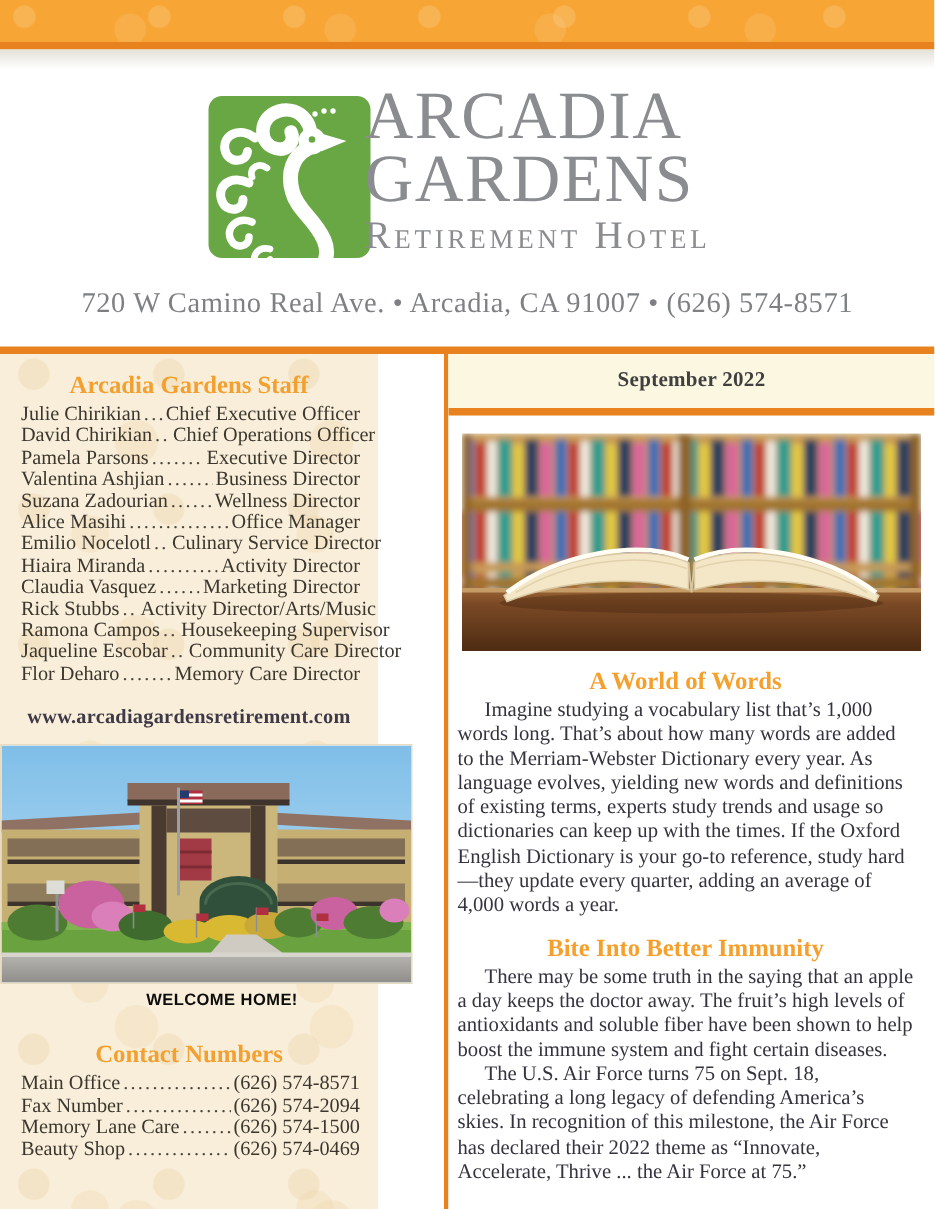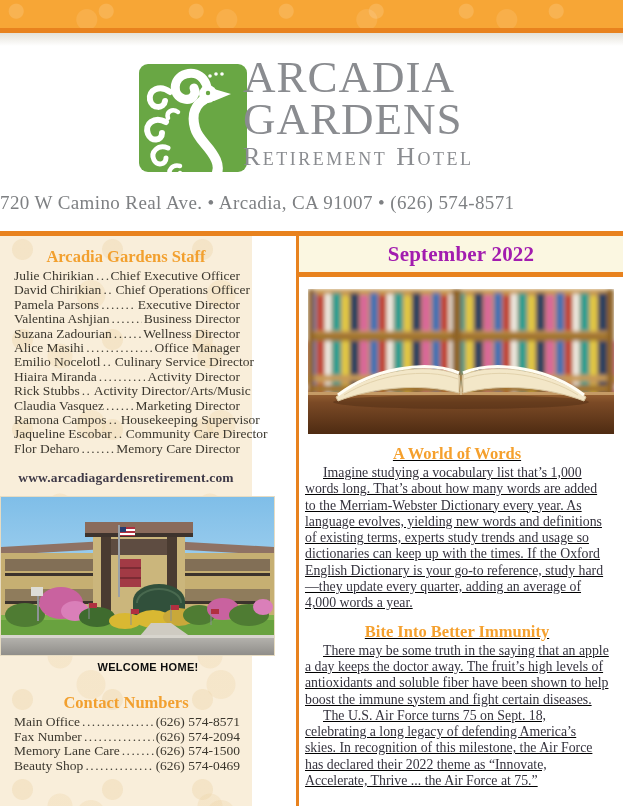--- a/index.html
+++ b/index.html
@@ -16,21 +16,21 @@
     background-size:90px 28px,140px 28px;
   }
   .toprule{position:absolute;left:0;top:28px;width:623px;height:5px;background:#E8821E;}
   .topshade{position:absolute;left:0;top:33px;width:623px;height:13px;
     background:linear-gradient(#E4E1D8,#ffffff);}
   
   .logo{position:absolute;left:136px;top:46px;}
   .brand{position:absolute;left:243px;top:56px;width:250px;color:#8A8C90;}
   .brand-line{font-size:45px;line-height:42px;letter-spacing:1px;font-weight:400;}
   .brand-sub{font-size:26px;line-height:30px;letter-spacing:2.5px;font-variant:small-caps;margin-top:2px;}
-  .address{position:absolute;left:0;top:192px;width:623px;
+  .address{position:absolute;left:0;top:192px;width:623px;text-align:center;
     font-size:19px;color:#7E8083;letter-spacing:.4px;}
   
   .colrule{position:absolute;left:0;top:231px;width:623px;height:5px;background:#E8821E;}
   .left-col{
     position:absolute;left:0;top:236px;width:252px;height:570px;
     background-color:#F9EEDA;
     background-image:radial-gradient(circle at 25% 15%, rgba(235,209,163,.35) 0 10px, transparent 11px),
                      radial-gradient(circle at 70% 45%, rgba(235,209,163,.28) 0 14px, transparent 15px),
                      radial-gradient(circle at 40% 80%, rgba(235,209,163,.28) 0 12px, transparent 13px);
     background-size:90px 90px,130px 130px,150px 150px;
@@ -46,23 +46,23 @@
   .leader{flex:1;overflow:hidden;white-space:nowrap;min-width:10px;margin:0 2px;}
   .leader::after{content:"..........................................................................";letter-spacing:1.5px;color:#4a463c;}
   .website{margin-top:14px;text-align:center;font-weight:700;font-size:13.5px;color:#3E3947;letter-spacing:.2px;}
   .photo-frame{margin:10px auto 0;width:273px;height:158px;border:1px solid #E7DCC2;background:#fff;}
   .caption{margin-top:5px;text-align:center;font-family:"Liberation Sans",sans-serif;
     font-weight:700;font-size:11px;color:#0d0d0d;letter-spacing:.3px;padding-left:44px;}
   .contact-block .side-heading{margin-top:20px;}
   
   .sept-bar{height:36px;background:#FBF7E1;border-bottom:5px solid #E8821E;
     display:flex;align-items:center;justify-content:center;}
-  .sept-text{color:#a21caf;font-weight:700;font-size:21px;letter-spacing:.2px;}
+  .sept-text{color:#404040;font-weight:700;font-size:14px;letter-spacing:.2px;}
   .book-photo{display:block;margin:12px auto 0;}
-  .article{padding:0 14px 0 6px;text-decoration:underline;}
+  .article{padding:0 14px 0 6px;}
   .article-title{margin:10px 0 1px;text-align:center;color:#F5A02D;font-weight:700;font-size:16.5px;}
   .article-body{font-size:13.8px;line-height:16.3px;color:#35333E;text-indent:18px;margin:0;}
 </style>
 </head>
 <body>
 
 <div class="topbar"></div>
 <div class="toprule"></div>
 <div class="topshade"></div>
 
@@ -139,28 +139,28 @@
         <span class="nm">Emilio Nocelotl</span>
         <span class="leader"></span>
         <span class="ttl">Culinary Service Director</span>
       </div>
     <div class="row">
         <span class="nm">Hiaira Miranda</span>
         <span class="leader"></span>
         <span class="ttl">Activity Director</span>
       </div>
     <div class="row">
+        <span class="nm">Claudia Vasquez</span>
+        <span class="leader"></span>
+        <span class="ttl">Marketing Director</span>
+      </div>
+    <div class="row">
         <span class="nm">Rick Stubbs</span>
         <span class="leader"></span>
         <span class="ttl">Activity Director/Arts/Music</span>
-      </div>
-    <div class="row">
-        <span class="nm">Claudia Vasquez</span>
-        <span class="leader"></span>
-        <span class="ttl">Marketing Director</span>
       </div>
     <div class="row">
         <span class="nm">Ramona Campos</span>
         <span class="leader"></span>
         <span class="ttl">Housekeeping Supervisor</span>
       </div>
     <div class="row">
         <span class="nm">Jaqueline Escobar</span>
         <span class="leader"></span>
         <span class="ttl">Community Care Director</span>

